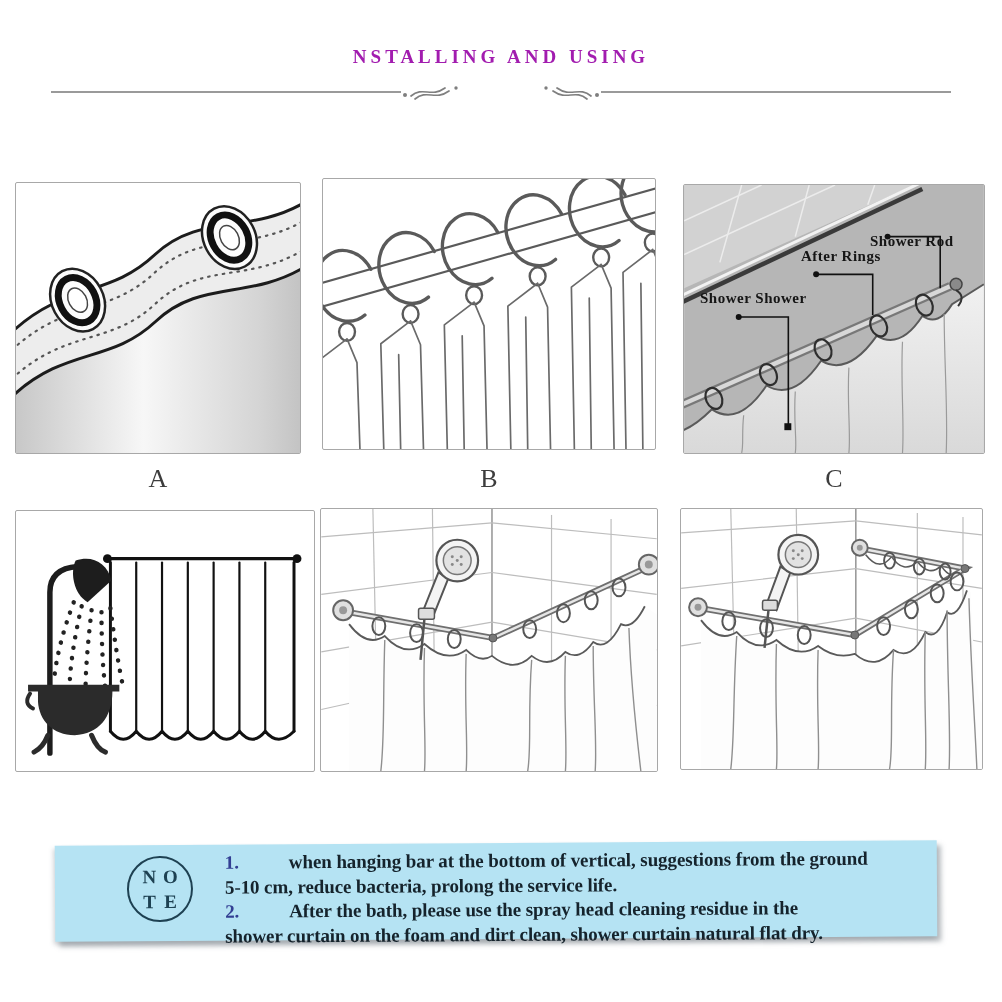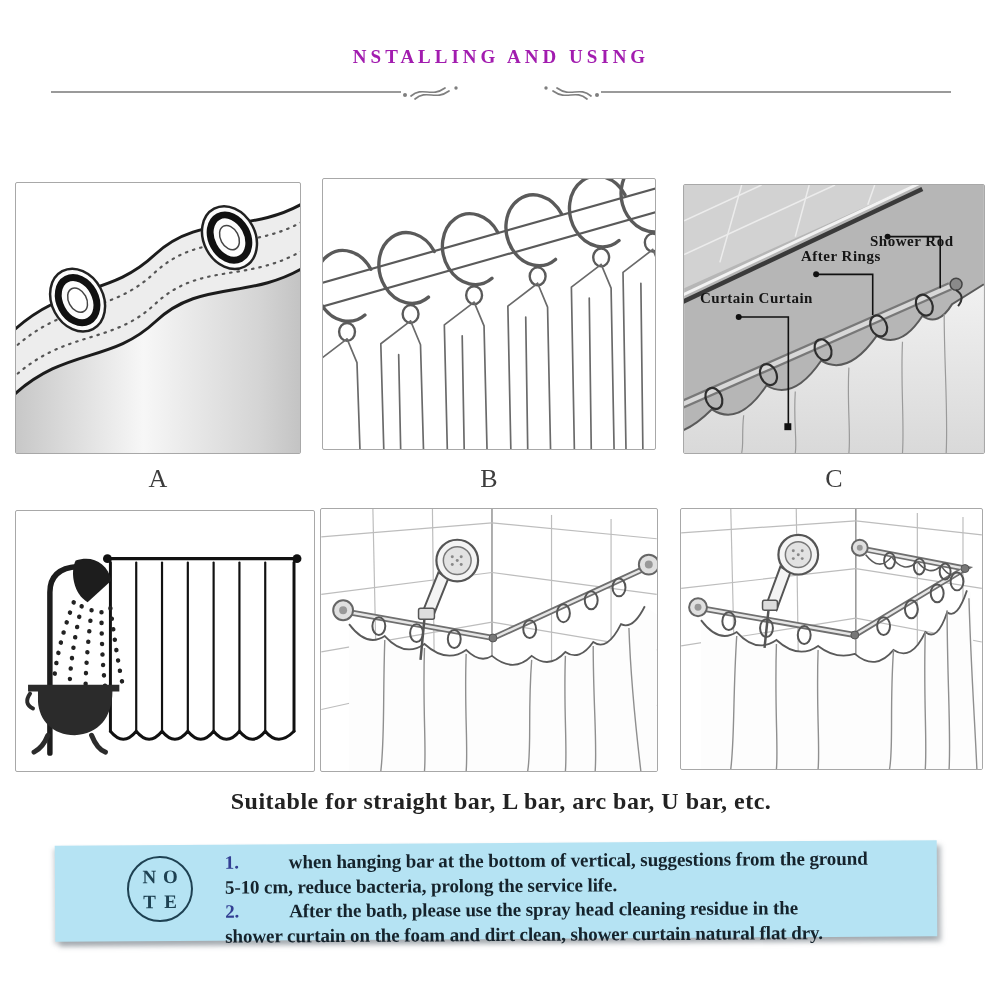--- a/index.html
+++ b/index.html
@@ -194,21 +194,21 @@
         <path d="M205,52 H258 V104"></path>
         <circle cx="133" cy="90" r="3" fill="#111" stroke="none"></circle>
         <path d="M133,90 H190 V131"></path>
         <circle cx="55" cy="133" r="3" fill="#111" stroke="none"></circle>
         <path d="M55,133 H105 V243"></path>
         <rect x="101" y="240" width="7" height="7" fill="#111" stroke="none"></rect>
       </g>
     </svg>
     <span class="c-label" style="left:186px;top:26px;margin-top:22px;">Shower Rod</span>
     <span class="c-label" style="left:117px;top:63px;">After Rings</span>
-    <span class="c-label" style="left:16px;top:105px;">Curtain Curtain</span>
+    <span class="c-label" style="left:16px;top:105px;">Shower Shower</span>
   </figure>
 
   <div class="abc" id="labA">A</div>
   <div class="abc" id="labB">B</div>
   <div class="abc" id="labC">C</div>
 
   <figure id="panelD">
     <svg viewBox="0 0 300 262">
       <g stroke="#111" fill="none" stroke-linecap="round">
         <path d="M92,48 L283,48" stroke-width="3.2"></path>
@@ -368,21 +368,20 @@
         <circle cx="113" cy="42" r="1.5" fill="#888"></circle>
           <circle cx="122" cy="42" r="1.5" fill="#888"></circle>
         <circle cx="113" cy="50" r="1.5" fill="#888"></circle>
           <circle cx="122" cy="50" r="1.5" fill="#888"></circle>
         <circle cx="118" cy="46" r="1.5" fill="#888"></circle>
         <rect x="82" y="92" width="15" height="10" rx="2" fill="#ddd" stroke="#555" stroke-width="1.5"></rect>
       </g>
     </svg>
   </figure>
 
-  <div class="suitable">Suitable for straight bar, L bar, arc bar, U bar, etc.</div>
 
   <div class="note-box">
     <div class="stamp">
       <span>N</span>
       <span>O</span>
       <span>T</span>
       <span>E</span>
     </div>
     <div class="note-text">
       <div class="note-line">

